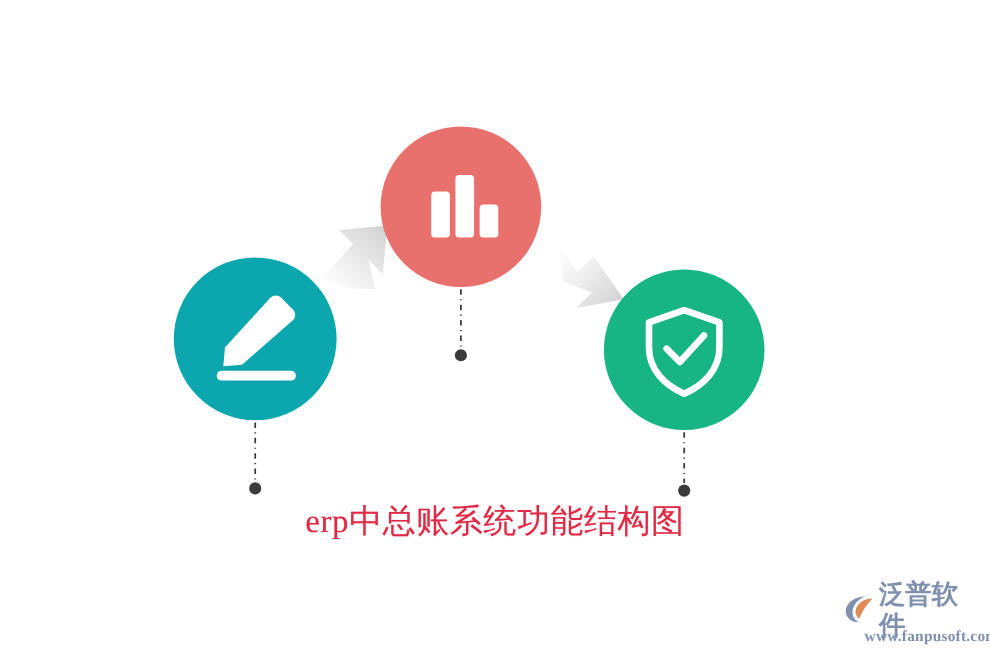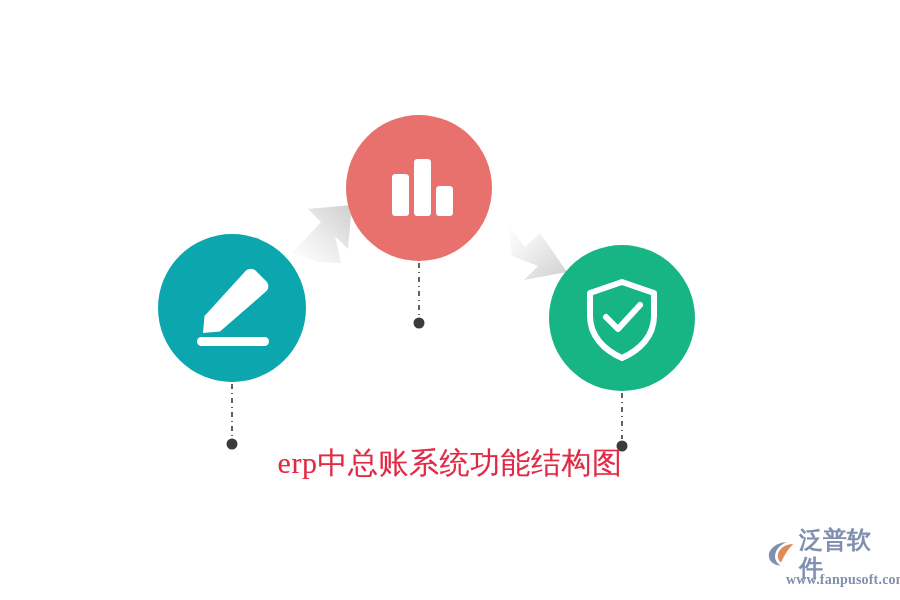--- a/index.html
+++ b/index.html
@@ -25,21 +25,21 @@
     top: 0;
     width: 900px;
     height: 600px;
   }
   .node-label-text {
     font-family: "Liberation Serif", "DejaVu Serif", serif;
   }
   #title {
     position: absolute;
     left: 0;
-    top: 443px;
+    top: 455px;
     width: 900px;
     text-align: center;
     font-family: "Liberation Serif", "DejaVu Serif", serif;
     font-size: 30px;
     line-height: 40px;
     letter-spacing: 0.5px;
     color: #e02a45;
     text-shadow: 0 0 1px rgba(224,42,69,0.35);
     white-space: nowrap;
   }

